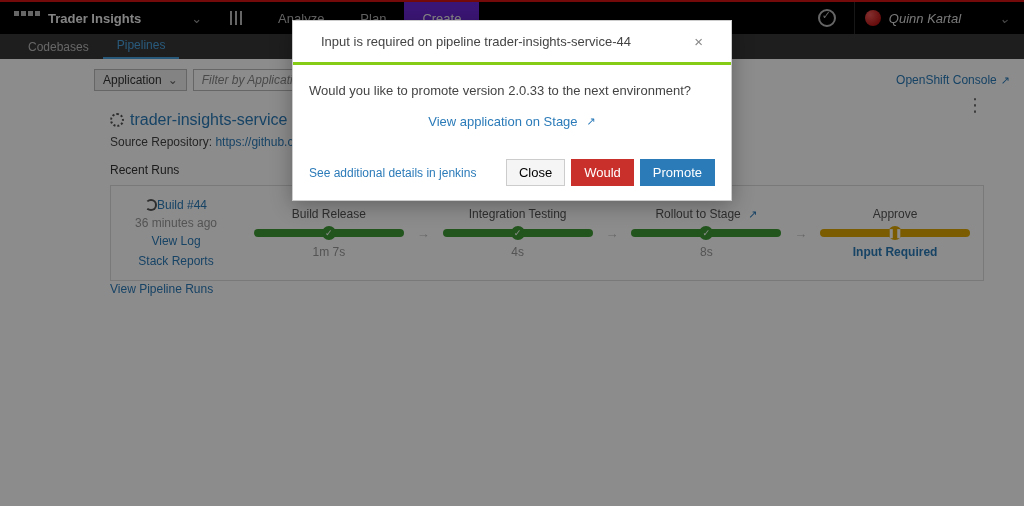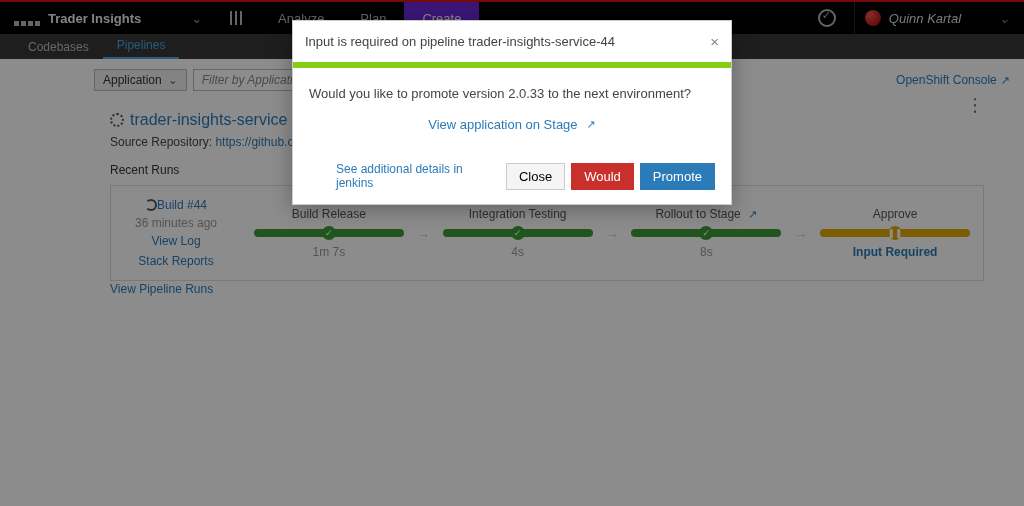--- a/index.html
+++ b/index.html
@@ -1,21 +1,21 @@
 <!DOCTYPE html>
 <html><head>
 <meta charset="utf-8">
 <style>
   * { box-sizing: border-box; margin: 0; padding: 0; }
   html, body { width: 1024px; height: 506px; font-family: "Helvetica Neue", Arial, sans-serif; font-size: 13px; color: #333; background: #fff; overflow: hidden; }
 
   
   .topbar1 { height: 2px; background: #d41313; }
   .topbar2 { height: 32px; background: #000; display: flex; align-items: center; }
-  .workspace-box { display: flex; align-items: flex-end; padding: 0 10px 0 14px; cursor: pointer; }
+  .workspace-box { display: flex; align-items: flex-start; padding: 0 10px 0 14px; cursor: pointer; }
   .ws-ico { display: inline-flex; gap: 2px; margin-right: 8px; }
   .ws-ico span { width: 5px; height: 5px; background: #bbb; display: inline-block; }
   .ws-name { color: #eee; font-weight: bold; font-size: 13px; }
   .ws-caret { margin-left: 50px; color: #999; }
   .vlines-ico { margin: 0 18px; display: inline-flex; gap: 3px; }
   .vlines-ico span { width: 2px; height: 14px; background: #bbb; display: inline-block; }
   .topmenu { display: flex; height: 100%; }
   .topmenu-item { padding: 0 18px; color: #bbb; display: flex; align-items: center; cursor: pointer; }
   .topmenu-item.active { background: #6d28d9; color: #fff; }
   .top-right { margin-left: auto; display: flex; align-items: center; height: 100%; }
@@ -65,27 +65,27 @@
   .stage-dur { color: #999; }
   .stage-arrow { color: #bbb; align-self: center; }
 
   .view-runs { margin-top: 10px; color: #2b7bb9; cursor: pointer; font-size: 12px; }
 
   
   .scrim { position: absolute; inset: 0; background: rgba(0,0,0,0.45); }
 
   
   .modal { position: absolute; top: 20px; left: 50%; transform: translateX(-50%); width: 440px; background: #fff; border: 1px solid #ccc; box-shadow: 0 4px 20px rgba(0,0,0,0.3); }
-  .modal-head { display: flex; align-items: center; padding: 12px 12px; border-bottom: 6px solid #84cc16; }
+  .modal-head { display: flex; align-items: center; padding: 12px 28px; border-bottom: 3px solid #84cc16; }
   .modal-title { font-size: 13px; color: #444; }
   .modal-x { margin-left: auto; color: #888; cursor: pointer; font-size: 15px; }
   .modal-body { padding: 18px 16px 10px; font-size: 13px; color: #444; }
   .modal-body-center { text-align: center; margin-top: 16px; margin-bottom: 10px;}
   .modal-link { color: #2b7bb9; cursor: pointer; display:inline-flex; align-items:center; gap:5px;}
-  .modal-foot { display: flex; align-items: center; padding: 10px 16px 14px; gap: 6px; margin-left: 27px; }
+  .modal-foot { display: flex; align-items: center; padding: 10px 16px 14px; gap: 6px; }
   .jenkins-link { color: #2b7bb9; font-size: 12px; cursor: pointer; }
   .modal-foot .spacer { flex: 1; }
   .btn { padding: 5px 12px; font-size: 13px; cursor: pointer; border: 1px solid transparent; }
   .btn-close { background: #f5f5f5; border-color: #ccc; }
   .btn-abort { background: #c9302c; color: #fff; }
   .btn-promote { background: #2b7bb9; color: #fff; }
 </style>
 </head>
 <body>
 

